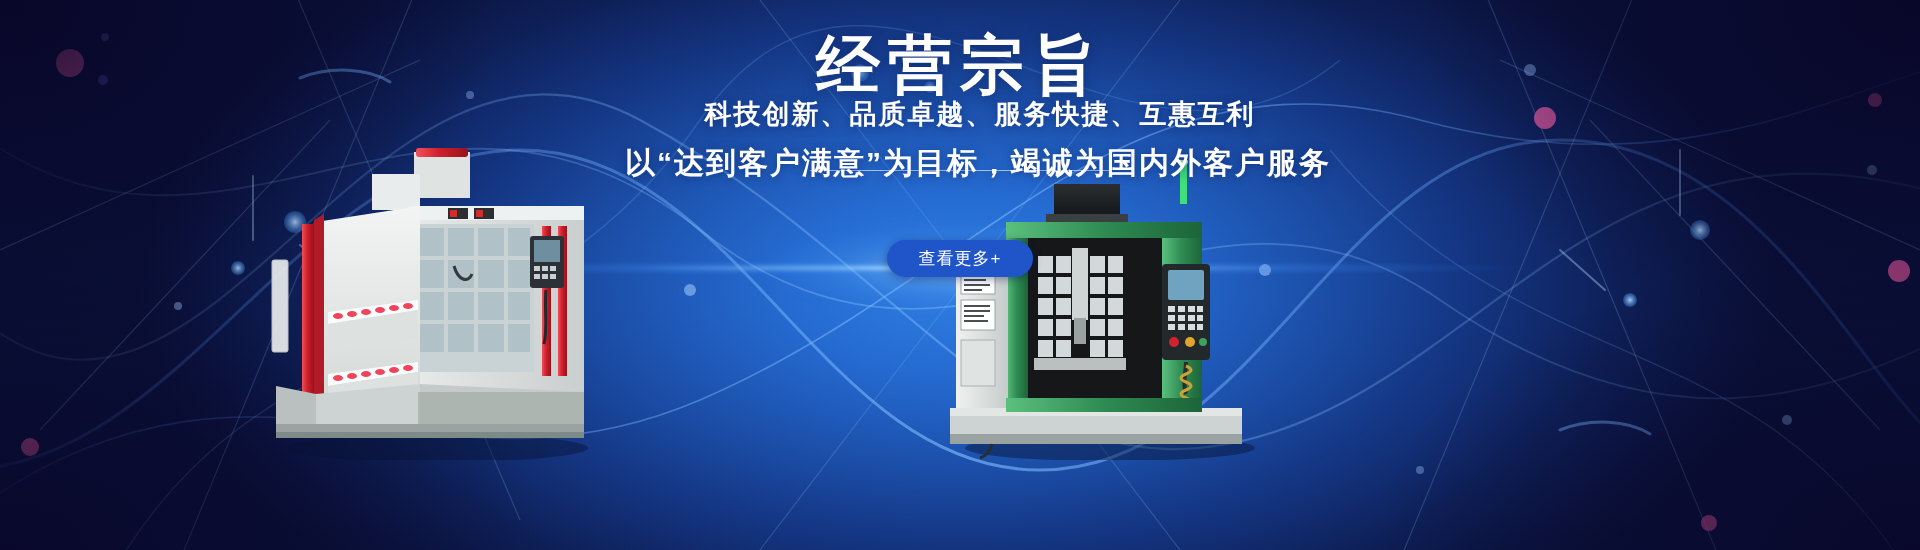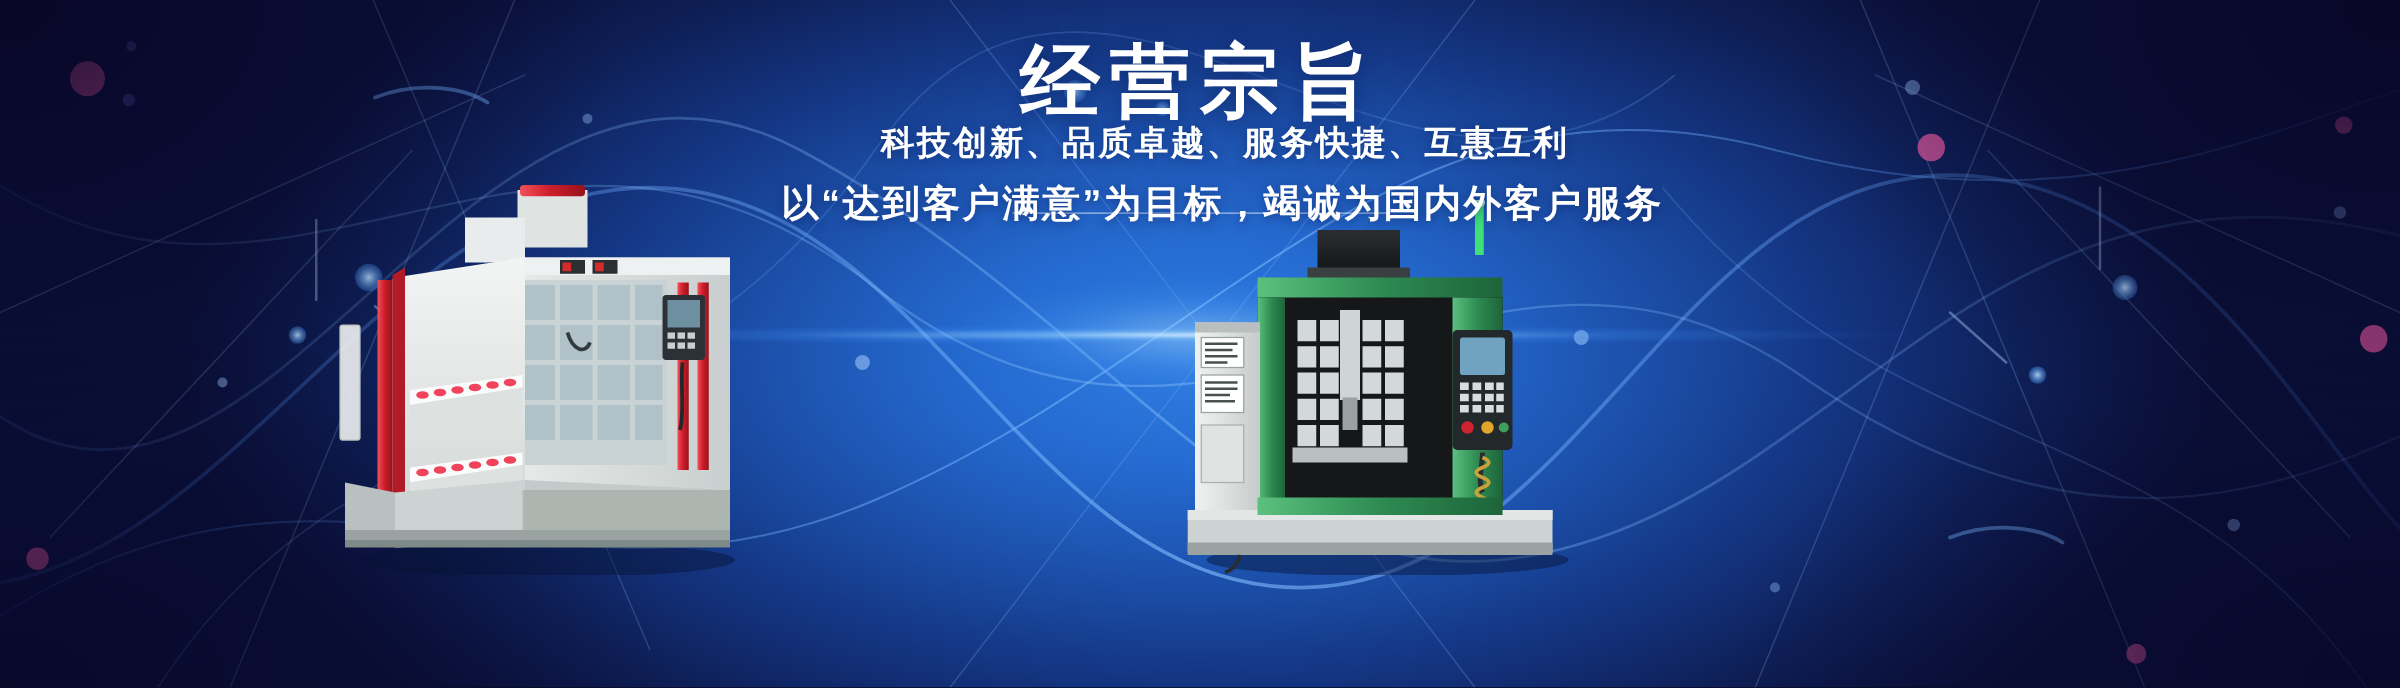--- a/index.html
+++ b/index.html
@@ -389,15 +389,16 @@
 
       <path d="M42,284 C40,292 36,296 30,298" fill="none" stroke="#2a2d2f" stroke-width="3"></path>
     </svg>
   </div>
 
   <div class="content">
     <div class="title">经营宗旨</div>
     <div class="subtitle">科技创新、品质卓越、服务快捷、互惠互利</div>
     <div class="divider"></div>
     <div class="tagline">以“达到客户满意”为目标，竭诚为国内外客户服务</div>
+    <button class="cta">查看更多+</button>
   </div>
 
 </div>
 
 </body></html>

